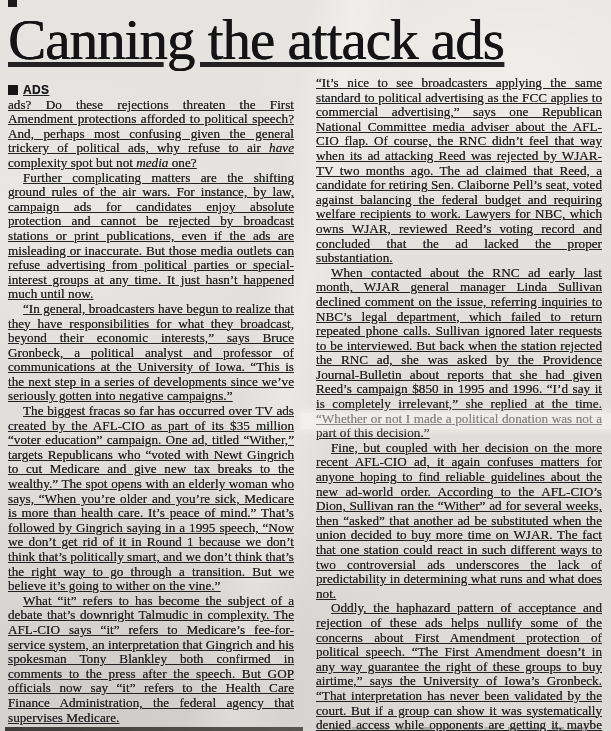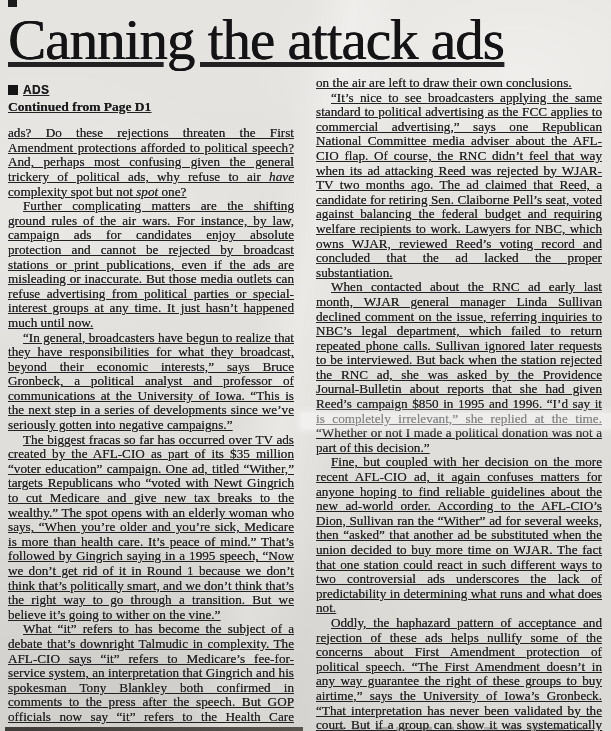--- a/index.html
+++ b/index.html
@@ -127,33 +127,31 @@
 
   <h1 class="headline">Canning the attack ads</h1>
 
   <div class="columns">
 
     <div class="col">
       <div class="kicker">
         <span class="kicker-square"></span>
         <span>ADS</span>
       </div>
-      <div class="continued">Continued from Page D1</div>
       <div class="paras">
-          <p><span>ads? Do these rejections threaten the First Amendment protections afforded to political speech? And, perhaps most confusing given the general trickery of political ads, why refuse to air </span><em>have</em><span> complexity spot but not </span><em>spot</em><span> one?</span></p>
+          <p><span>ads? Do these rejections threaten the First Amendment protections afforded to political speech? And, perhaps most confusing given the general trickery of political ads, why refuse to air </span><em>have</em><span> complexity spot but not </span><em>media</em><span> one?</span></p>
           <p><span>Further complicating matters are the shifting ground rules of the air wars. For instance, by law, campaign ads for candidates enjoy absolute protection and cannot be rejected by broadcast stations or print publications, even if the ads are misleading or inaccurate. But those media outlets can refuse advertising from political parties or special-interest groups at any time. It just hasn’t happened much until now.</span></p>
           <p><span>“In general, broadcasters have begun to realize that they have responsibilities for what they broadcast, beyond their economic interests,” says Bruce Gronbeck, a political analyst and professor of communications at the University of Iowa. “This is the next step in a series of developments since we’ve seriously gotten into negative campaigns.”</span></p>
           <p><span>The biggest fracas so far has occurred over TV ads created by the AFL-CIO as part of its $35 million “voter education” campaign. One ad, titled “Wither,” targets Republicans who “voted with Newt Gingrich to cut Medicare and give new tax breaks to the wealthy.” The spot opens with an elderly woman who says, “When you’re older and you’re sick, Medicare is more than health care. It’s peace of mind.” That’s followed by Gingrich saying in a 1995 speech, “Now we don’t get rid of it in Round 1 because we don’t think that’s politically smart, and we don’t think that’s the right way to go through a transition. But we believe it’s going to wither on the vine.”</span></p>
           <p><span>What “it” refers to has become the subject of a debate that’s downright Talmudic in complexity. The AFL-CIO says “it” refers to Medicare’s fee-for-service system, an interpretation that Gingrich and his spokesman Tony Blankley both confirmed in comments to the press after the speech. But GOP officials now say “it” refers to the Health Care Finance Administration, the federal agency that supervises Medicare.</span></p>
         </div>
     </div>
 
     <div class="col">
       <div class="paras">
-          <p><span>on the air are left to draw their own conclusions.</span></p>
           <p><span>“It’s nice to see broadcasters applying the same standard to political advertising as the FCC applies to commercial advertising,” says one Republican National Committee media adviser about the AFL-CIO flap. Of course, the RNC didn’t feel that way when its ad attacking Reed was rejected by WJAR-TV two months ago. The ad claimed that Reed, a candidate for retiring Sen. Claiborne Pell’s seat, voted against balancing the federal budget and requiring welfare recipients to work. Lawyers for NBC, which owns WJAR, reviewed Reed’s voting record and concluded that the ad lacked the proper substantiation.</span></p>
           <p><span>When contacted about the RNC ad early last month, WJAR general manager Linda Sullivan declined comment on the issue, referring inquiries to NBC’s legal department, which failed to return repeated phone calls. Sullivan ignored later requests to be interviewed. But back when the station rejected the RNC ad, she was asked by the Providence Journal-Bulletin about reports that she had given Reed’s campaign $850 in 1995 and 1996. “I’d say it is completely irrelevant,” she replied at the time. “Whether or not I made a political donation was not a part of this decision.”</span></p>
           <p><span>Fine, but coupled with her decision on the more recent AFL-CIO ad, it again confuses matters for anyone hoping to find reliable guidelines about the new ad-world order. According to the AFL-CIO’s Dion, Sullivan ran the “Wither” ad for several weeks, then “asked” that another ad be substituted when the union decided to buy more time on WJAR. The fact that one station could react in such different ways to two controversial ads underscores the lack of predictability in determining what runs and what does not.</span></p>
           <p><span>Oddly, the haphazard pattern of acceptance and rejection of these ads helps nullify some of the concerns about First Amendment protection of political speech. “The First Amendment doesn’t in any way guarantee the right of these groups to buy airtime,” says the University of Iowa’s Gronbeck. “That interpretation has never been validated by the court. But if a group can show it was systematically denied access while opponents are getting it, maybe the group could make a case.”</span></p>
         </div>
     </div>
 
   </div>
 
   <div class="white-band"></div>

